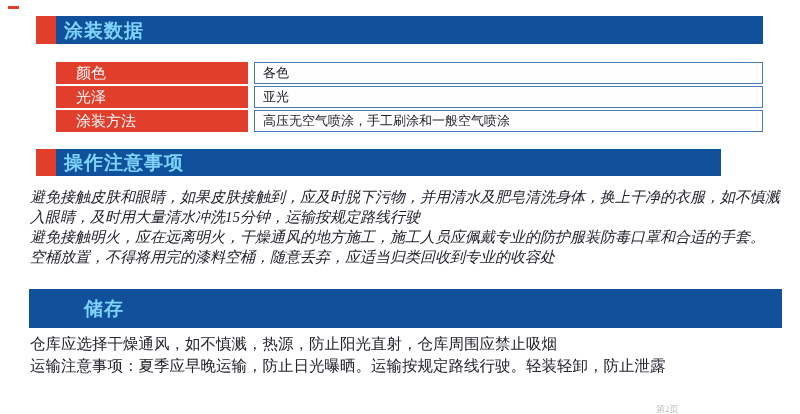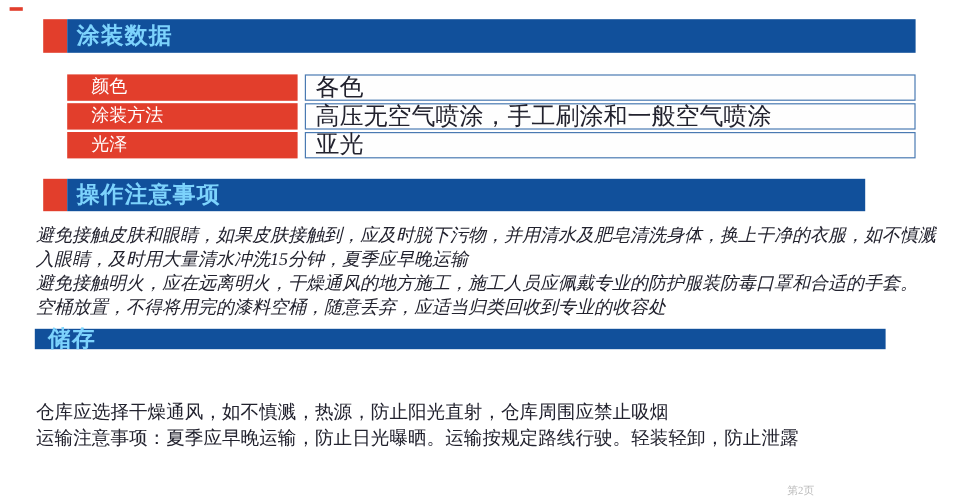--- a/index.html
+++ b/index.html
@@ -43,21 +43,21 @@
   .spec-row{display:flex;height:22px;}
   .spec-label{
     width:192px;background:#e23e2c;color:#ffffff;
     font-size:15px;line-height:22px;padding-left:20px;
     box-sizing:border-box;white-space:nowrap;
   }
   .spec-gap{width:6px;}
   .spec-value{
     flex:1;background:#fefefe;
     border:1px solid #4a7ab2;
-    color:#22222e;font-size:20px;line-height:20px;
+    color:#22222e;font-size:13px;line-height:20px;
     padding-left:8px;box-sizing:border-box;white-space:nowrap;
   }
   
   .body-lines{
     position:absolute;left:30px;
     color:#22222e;
   }
   .body-lines .line{
     white-space:nowrap;
   }
@@ -84,44 +84,44 @@
     <span class="section-title">涂装数据</span>
   </div>
 
   <div class="spec-table">
     <div class="spec-row">
       <div class="spec-label">颜色</div>
       <div class="spec-gap"></div>
       <div class="spec-value">各色</div>
     </div>
     <div class="spec-row">
+      <div class="spec-label">光泽</div>
+      <div class="spec-gap"></div>
+      <div class="spec-value">亚光</div>
+    </div>
+    <div class="spec-row">
       <div class="spec-label">涂装方法</div>
       <div class="spec-gap"></div>
       <div class="spec-value">高压无空气喷涂，手工刷涂和一般空气喷涂</div>
-    </div>
-    <div class="spec-row">
-      <div class="spec-label">光泽</div>
-      <div class="spec-gap"></div>
-      <div class="spec-value">亚光</div>
     </div>
   </div>
 
   <div class="red-chip" style="left:36px;top:149px;width:20px;height:27px;"></div>
   <div class="section-bar" style="left:56px;top:149px;width:665px;height:27px;">
     <span class="section-title">操作注意事项</span>
   </div>
 
   <div class="body-lines precaution-lines">
     <div class="line">避免接触皮肤和眼睛，如果皮肤接触到，应及时脱下污物，并用清水及肥皂清洗身体，换上干净的衣服，如不慎溅</div>
-    <div class="line">入眼睛，及时用大量清水冲洗15分钟，夏季应早晚运输</div>
+    <div class="line">入眼睛，及时用大量清水冲洗15分钟，运输按规定路线行驶</div>
     <div class="line">避免接触明火，应在远离明火，干燥通风的地方施工，施工人员应佩戴专业的防护服装防毒口罩和合适的手套。</div>
     <div class="line">空桶放置，不得将用完的漆料空桶，随意丢弃，应适当归类回收到专业的收容处</div>
   </div>
 
-  <div class="section-bar" style="left:29px;top:274px;width:709px;height:17px;">
+  <div class="section-bar" style="left:29px;top:289px;width:709px;height:39px;padding-left:44px;">
     <span class="section-title" style="padding-left:11px;">储存</span>
   </div>
 
   <div class="body-lines storage-lines">
     <div class="line">仓库应选择干燥通风，如不慎溅，热源，防止阳光直射，仓库周围应禁止吸烟</div>
     <div class="line">运输注意事项：夏季应早晚运输，防止日光曝晒。运输按规定路线行驶。轻装轻卸，防止泄露</div>
   </div>
 
   <div class="footer-page">第2页</div>
 

